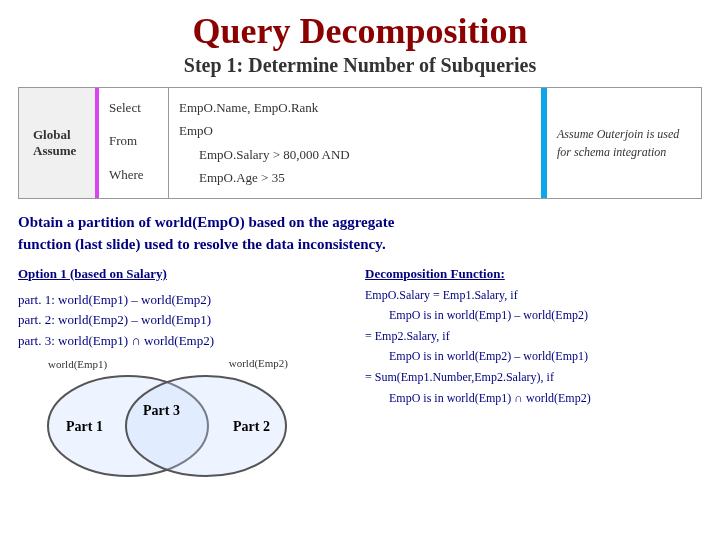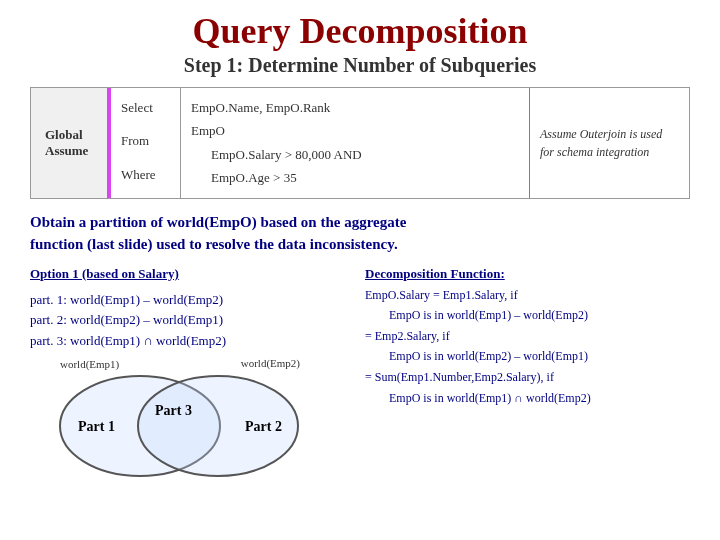--- a/index.html
+++ b/index.html
@@ -7,21 +7,21 @@
       width: 720px;
       height: 540px;
       background: white;
       font-family: 'Comic Sans MS', 'Chalkboard SE', cursive;
       overflow: hidden;
     }
 
     .page {
       width: 720px;
       height: 540px;
-      padding: 10px 30px;
+      padding: 10px 18px;
       position: relative;
     }
 
     .main-title {
       text-align: center;
       font-size: 36px;
       color: #8B0000;
       font-weight: bold;
       margin-bottom: 2px;
       font-family: 'Comic Sans MS', cursive;
@@ -76,21 +76,21 @@
       color: #333;
       flex: 1;
       line-height: 1.8;
     }
 
     .query-note {
       padding: 8px 10px;
       font-size: 12px;
       color: #333;
       font-style: italic;
-      border-left: 1px solid #0ea5e9;
+      border-left: 6px solid #0ea5e9;
       max-width: 160px;
       line-height: 1.5;
       display: flex;
       align-items: center;
     }
 
     .aggregate-text {
       font-size: 15px;
       color: #000080;
       font-weight: bold;

